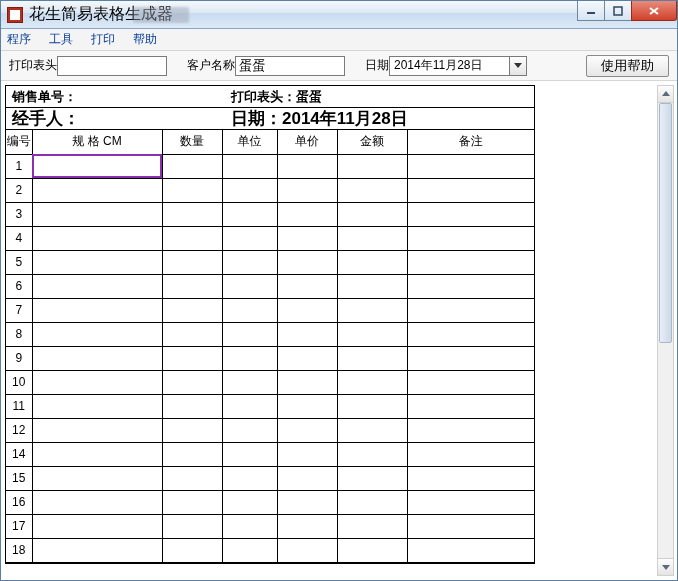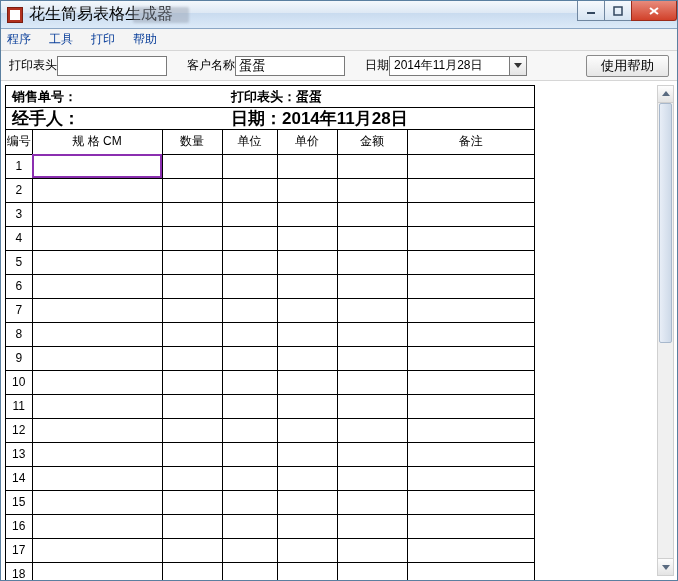--- a/index.html
+++ b/index.html
@@ -351,29 +351,20 @@
             <tr>
               <td class="col-idx">12</td>
               <td class="col-spec"></td>
               <td class="col-qty"></td>
               <td class="col-unit"></td>
               <td class="col-uprice"></td>
               <td class="col-amount"></td>
               <td class="col-remark"></td>
             </tr>
             <tr>
-              <td class="col-idx">13</td>
-              <td class="col-spec"></td>
-              <td class="col-qty"></td>
-              <td class="col-unit"></td>
-              <td class="col-uprice"></td>
-              <td class="col-amount"></td>
-              <td class="col-remark"></td>
-            </tr>
-            <tr>
               <td class="col-idx">14</td>
               <td class="col-spec"></td>
               <td class="col-qty"></td>
               <td class="col-unit"></td>
               <td class="col-uprice"></td>
               <td class="col-amount"></td>
               <td class="col-remark"></td>
             </tr>
             <tr>
               <td class="col-idx">15</td>

